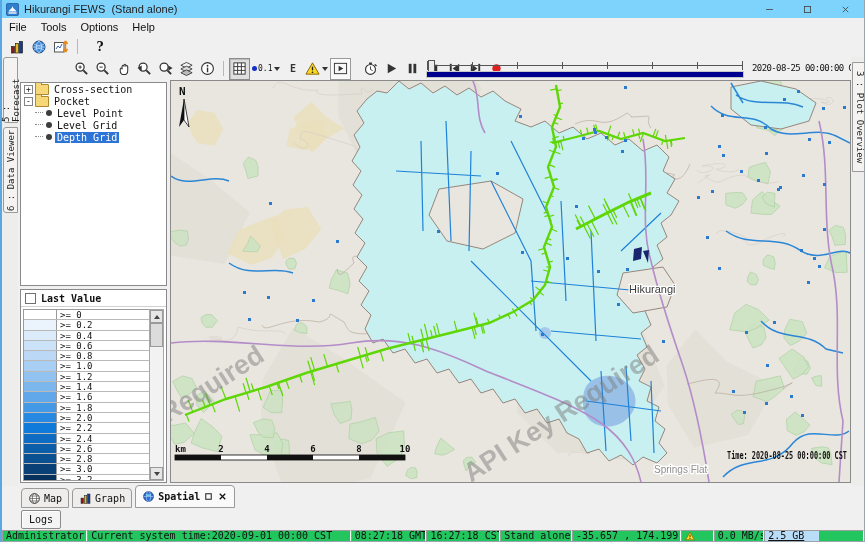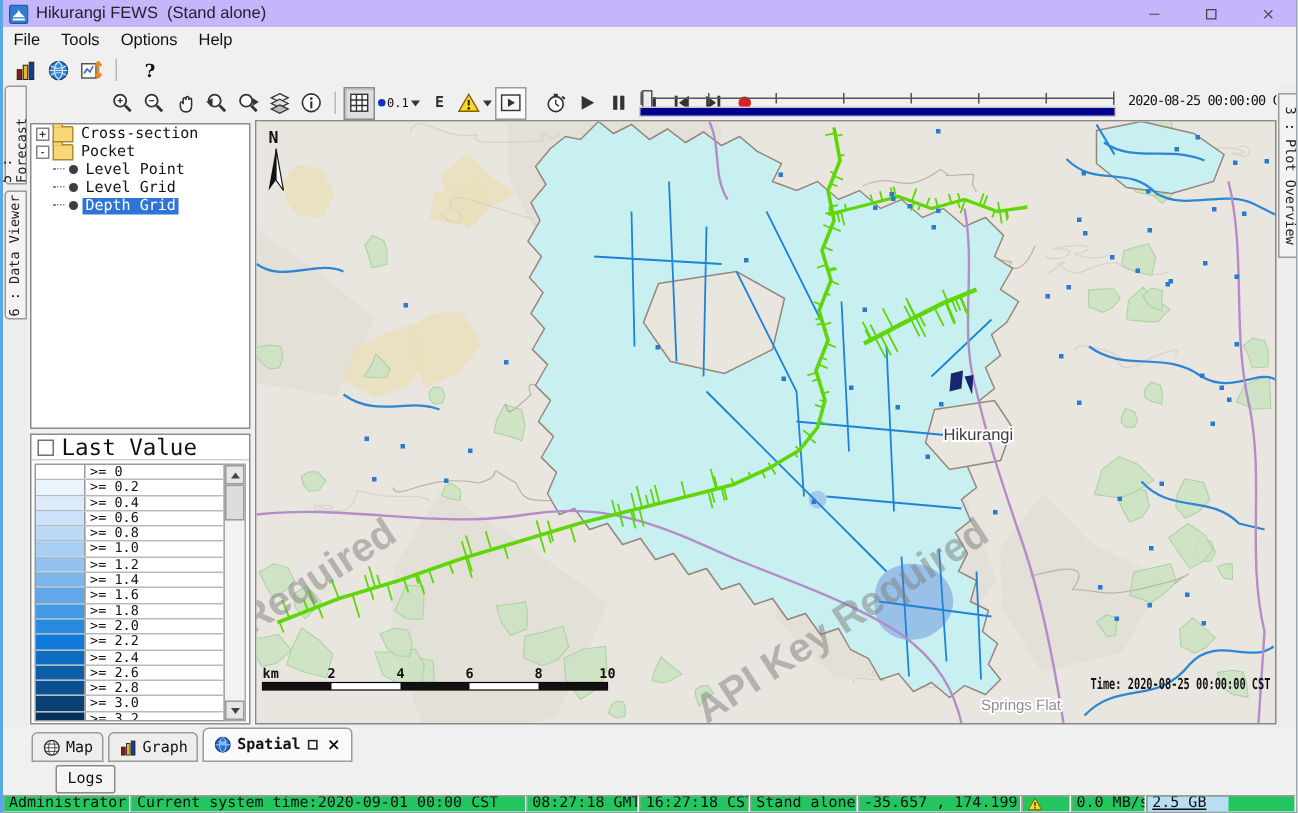--- a/index.html
+++ b/index.html
@@ -1,21 +1,21 @@
 <!DOCTYPE html>
 <html style="--accent: #2e74d6; --flood: #c8f0f0; --flood_deep: #8ab1e6; --river: #2b86d6; --drain: #1e82d8; --green_river: #5fd606; --road: #b48cc8; --terrain: #e9e6e0; --vegetation: #cde3c3;"><head>
 <meta charset="utf-8">
 <style>
   html,body{margin:0;padding:0;background:#d6d6d6;}
   #app{position:relative;width:865px;height:542px;background:#f0f0f0;overflow:hidden;
        border-left:2px solid #5aa7e6;border-right:1px solid #9aa4ac;border-bottom:1px solid #9aa4ac;
        box-sizing:border-box;font-family:"DejaVu Sans Mono","Liberation Mono",monospace;font-size:10px;color:#111;}
   .abs{position:absolute;}
   
-  .titlebar{left:0;top:0;right:0;height:18px;background:#c4b5fd;border-bottom:1px solid #e2e2e2;display:flex;align-items:center;}
+  .titlebar{left:0;top:0;right:0;height:18px;background:#7dd3fc;border-bottom:1px solid #e2e2e2;display:flex;align-items:center;}
   .titlebar .appicon{margin:0 5px 0 4px;width:13px;height:13px;}
   .title-text{font-family:"Liberation Sans",sans-serif;font-size:11px;color:#222;white-space:pre;}
   .winbtns{margin-left:auto;display:flex;height:100%;}
   .winbtn{width:38px;display:flex;align-items:center;justify-content:center;}
   
   .menubar{left:0;top:18px;right:0;height:18px;background:#f0f0f0;display:flex;align-items:center;border-bottom:4px solid #a21caf;}
   .menu-item{font-family:"Liberation Sans",sans-serif;font-size:11px;padding:0 7px;color:#111;}
   
   .maintb{left:0;top:36px;right:0;height:21px;background:#f0f0f0;display:flex;align-items:center;padding-left:4px;box-sizing:border-box;}
   .mtbtn{width:22px;height:19px;display:flex;align-items:center;justify-content:center;}
@@ -53,41 +53,41 @@
   .folder:before{content:"";position:absolute;left:-1px;top:-3px;width:5px;height:2px;background:#f6d878;border:1px solid #ab8a30;border-bottom:none;}
   .bullet{width:6px;height:6px;border-radius:50%;background:#3d3d3d;margin:0 3px 0 2px;}
   .tlabel{font-size:10px;padding:0 2px;}
   .trow.sel .tlabel{background:var(--accent,#2e74d6);color:#fff;}
   .lvl1{margin-left:14px;}
   .conn{width:8px;height:1px;border-top:1px dotted #8a8a8a;margin-right:1px;}
   
   .legendbox{position:absolute;left:1px;top:209px;width:147px;height:194px;background:#fff;border:1px solid #8a8a8a;box-sizing:border-box;}
   .lv-head{display:flex;align-items:center;height:16px;padding-left:4px;border-bottom:1px solid #d0d0d0;}
   .cb{width:9px;height:9px;border:1px solid #707070;background:#fff;margin-right:5px;}
-  .lv-label{font-size:15px;}
+  .lv-label{font-size:10px;font-weight:bold;}
   .leg-list{position:absolute;left:2px;top:19px;right:16px;bottom:1px;border:1px solid #9a9a9a;overflow:hidden;}
   .leg-row{display:flex;height:10.3px;border-bottom:1px solid #b9b9b9;box-sizing:border-box;}
   .leg-sw{width:33px;border-right:1px solid #9a9a9a;box-sizing:border-box;}
   .leg-lb{font-size:9px;line-height:10px;padding-left:3px;}
   .leg-scroll{position:absolute;top:19px;right:2px;bottom:1px;width:13px;border:1px solid #a8a8a8;background:#f2f2f2;}
   .sarrow{position:absolute;left:0;width:11px;height:11px;background:#e6e6e6;border:1px solid #9a9a9a;display:flex;align-items:center;justify-content:center;}
   .sarrow.up{top:0;} .sarrow.down{bottom:0;}
   .tri-up{width:0;height:0;border-left:3px solid transparent;border-right:3px solid transparent;border-bottom:4px solid #444;}
   .tri-down{width:0;height:0;border-left:3px solid transparent;border-right:3px solid transparent;border-top:4px solid #444;}
   .sthumb{position:absolute;left:0;top:13px;width:11px;height:22px;background:#dcdcdc;border:1px solid #9a9a9a;}
   
   .mapbox{left:168px;top:80px;width:681px;height:403px;border:1px solid #8a8a8a;background:#e9e6e0;box-sizing:border-box;}
   
   .docktabs{left:17px;top:486px;width:831px;height:22px;display:flex;align-items:flex-end;gap:3px;padding-left:2px;box-sizing:border-box;}
   .dtab{display:flex;align-items:center;gap:3px;background:#eeedec;border:1px solid #9a9a9a;border-radius:4px 4px 0 0;height:18px;padding:0 6px;font-size:10px;}
   .dtab.active{background:#fafafa;height:21px;font-weight:bold;}
   .dtab .dbtn{display:flex;align-items:center;}
   
   .logsrow{left:17px;top:508px;height:22px;display:flex;align-items:center;}
-  .logsbtn{margin-left:18px;height:17px;padding:0 7px;background:#f4f4f4;border:1px solid #8a8a8a;border-radius:2px;font-size:10px;display:flex;align-items:center;box-shadow:1px 1px 0 #fff inset;}
+  .logsbtn{margin-left:2px;height:17px;padding:0 7px;background:#f4f4f4;border:1px solid #8a8a8a;border-radius:2px;font-size:10px;display:flex;align-items:center;box-shadow:1px 1px 0 #fff inset;}
   
   .statusbar{left:0;top:530px;right:0;height:12px;display:flex;background:#22c55e;}
   .scell{position:relative;height:12px;border:1px solid;border-color:#9d9d9d #fff #fff #9d9d9d;box-sizing:border-box;font-size:10px;line-height:10px;padding-left:3px;white-space:nowrap;overflow:hidden;}
   .scell .fill{position:absolute;left:0;top:0;bottom:0;background:#b9ddf6;z-index:0;}
   .scell span{position:relative;z-index:1;}
   svg{display:block;}
 </style>
 </head>
 <body>
 

